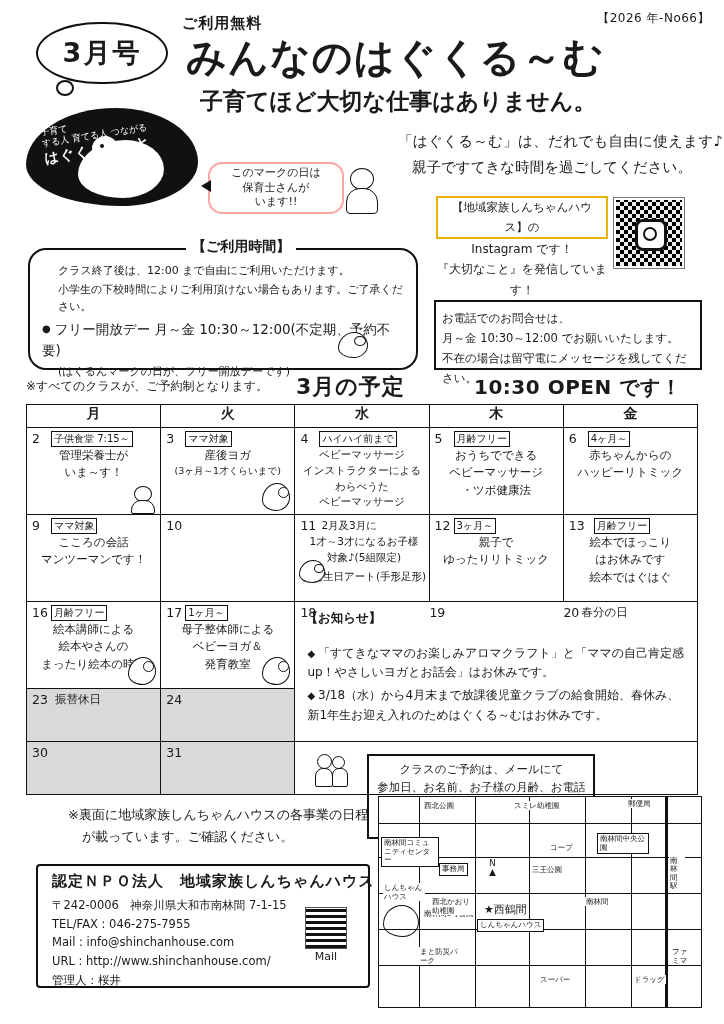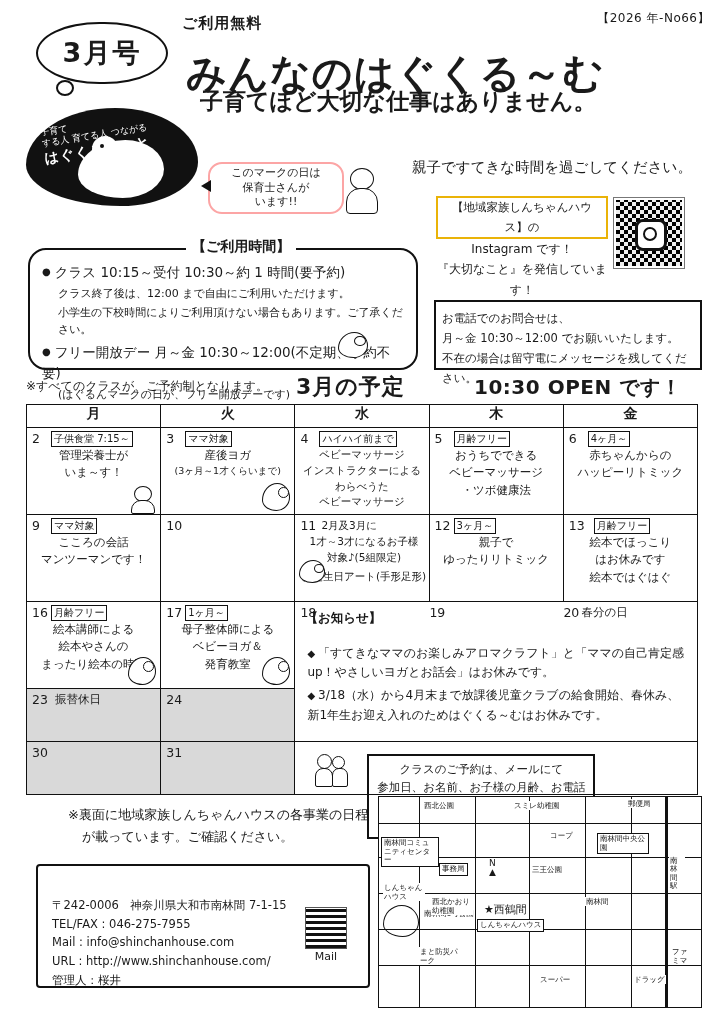--- a/index.html
+++ b/index.html
@@ -52,21 +52,20 @@
     border-radius: 50%;
     background: #fff;
     bottom: -14px; left: 18px;
   }
   .main-title {
     top: 30px; left: 186px;
     font-size: 40px;
     font-weight: bold;
     letter-spacing: 1px;
     font-family: "DejaVu Sans", "Liberation Sans", sans-serif;
-    margin-top: 16px;
   }
   .sub-title {
     top: 86px; left: 200px;
     font-size: 23px;
     font-weight: bold;
     letter-spacing: 0px;
   }
 
   
   .logo-blob {
@@ -459,36 +458,36 @@
     <span>このマークの日は</span>
     <span>保育士さんが</span>
     <span>います!!</span>
   </div>
 
   <div class="abs fig mark-person">
     <div class="head" style="left:6px; top:0; width:22px; height:20px;"></div>
     <div class="body" style="left:2px; top:20px; width:30px; height:24px; border-radius:14px 14px 4px 4px;"></div>
   </div>
 
+  <div class="abs intro1">「はぐくる～む」は、だれでも自由に使えます♪</div>
   <div class="abs intro2">親子ですてきな時間を過ごしてください。</div>
 
   <div class="abs insta-box">
     <div><span class="boxed">【地域家族しんちゃんハウス】の</span></div>
     <div>Instagram です！</div>
     <div>『大切なこと』を発信しています！</div>
   </div>
 
   <div class="abs qr">
     <div class="insta-badge"></div>
   </div>
 
   <div class="abs hours-box"></div>
   <div class="abs hours-title">【ご利用時間】</div>
   <div class="abs hours-body">
-    <div class="row lead bullet">クラス 10:15～受付 10:30～約 1 時間(要予約)</div>
     <div class="row small" style="padding-left:16px;">クラス終了後は、12:00 まで自由にご利用いただけます。</div>
     <div class="row small" style="padding-left:16px;">小学生の下校時間によりご利用頂けない場合もあります。ご了承ください。</div>
     <div class="row lead bullet" style="margin-top:4px;">フリー開放デー 月～金 10:30～12:00(不定期、予約不要)</div>
     <div class="row small" style="padding-left:16px;">(はぐるんマークの日が、フリー開放デーです)</div>
   </div>
   <div class="abs hagu-mark" style="top:332px; left:338px; width:28px; height:24px;"></div>
 
   <div class="abs phone-box"></div>
   <div class="abs phone-body">
     <div>お電話でのお問合せは、</div>
@@ -672,20 +671,21 @@
       </tr>
     </tbody>
   </table>
 
   <div class="abs back-note">
     <div>※裏面に地域家族しんちゃんハウスの各事業の日程</div>
     <div style="padding-left:14px;">が載っています。ご確認ください。</div>
   </div>
 
   <div class="abs org-box"></div>
+  <div class="abs org-name">認定ＮＰＯ法人　地域家族しんちゃんハウス</div>
   <div class="abs org-lines">
     <div>〒242-0006　神奈川県大和市南林間 7-1-15</div>
     <div>TEL/FAX : 046-275-7955</div>
     <div>Mail : info@shinchanhouse.com</div>
     <div>URL : http://www.shinchanhouse.com/</div>
     <div>管理人：桜井</div>
   </div>
   <div class="abs mail-qr"></div>
   <div class="abs mail-qr-label">Mail</div>
 
@@ -706,21 +706,21 @@
 
     <div class="bird" style="left:4px; top:108px;"></div>
     <div class="compass" style="left:110px; top:62px;">
       <span>N</span><br>▲
     </div>
 
     <div class="lbl" style="left:44px; top:4px;">西北公園</div>
     <div class="lbl" style="left:134px; top:4px;">スミレ幼稚園</div>
     <div class="boxlbl" style="left:2px; top:40px; width:52px; white-space:normal;">南林間コミュニティセンター</div>
     <div class="boxlbl" style="left:218px; top:36px; white-space:normal; width:46px;">南林間中央公園</div>
-    <div class="lbl" style="left:170px; top:34px;">コープ</div>
+    <div class="lbl" style="left:170px; top:46px;">コープ</div>
     <div class="boxlbl" style="left:60px; top:66px;">事務局</div>
     <div class="lbl" style="left:152px; top:68px;">三王公園</div>
     <div class="lbl" style="left:44px; top:112px;">南林間1号公園</div>
     <div class="lbl star" style="left:104px; top:106px;">★西鶴間</div>
     <div class="boxlbl" style="left:98px; top:122px;">しんちゃんハウス</div>
     <div class="lbl" style="left:4px; top:86px; width:40px; white-space:normal;">しんちゃんハウス</div>
     <div class="lbl" style="left:40px; top:150px; width:44px; white-space:normal;">まと防災パーク</div>
     <div class="lbl" style="left:290px; top:60px; width:14px; white-space:normal; line-height:1.1;">南林間駅</div>
     <div class="lbl" style="left:292px; top:150px; width:16px; white-space:normal;">ファミマ</div>
     <div class="lbl" style="left:254px; top:178px;">ドラッグ</div>

